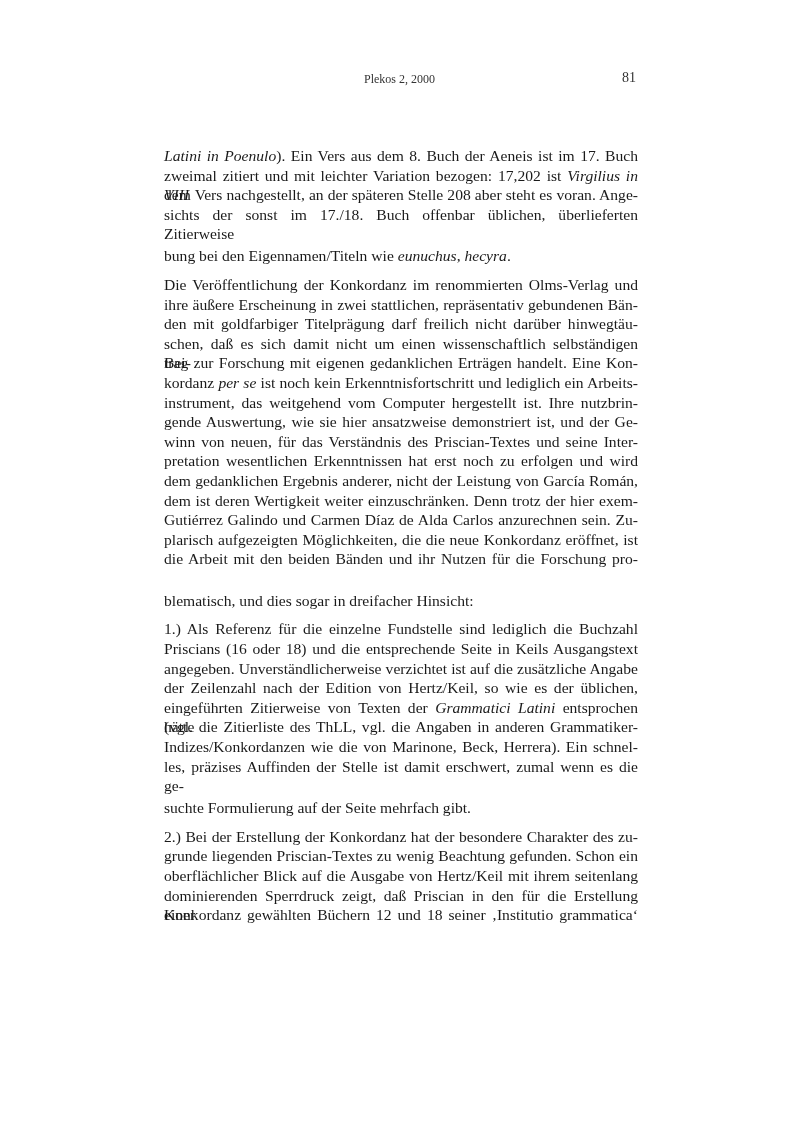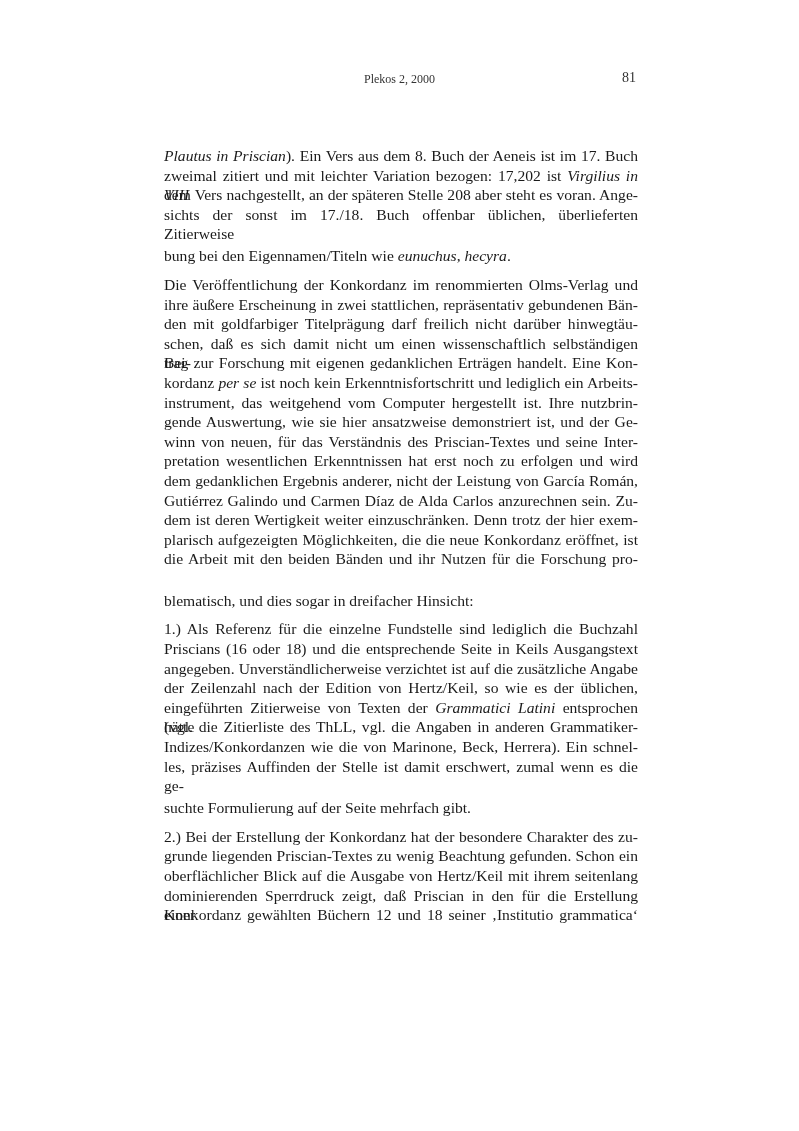--- a/index.html
+++ b/index.html
@@ -17,40 +17,40 @@
   i { font-style: italic; }
 </style>
 </head>
 <body>
 
 <div class="running-head">Plekos 2, 2000</div>
 <div class="page-number">81</div>
 
 <div class="body" id="body">
     <div class="para">
-      <div class="line" style="white-space: normal;"><i style="white-space: normal;">Plautus in Priscian</i><span style="white-space: normal;">). Ein Vers aus dem 8. Buch der Aeneis ist im 17. Buch</span></div>
+      <div class="line" style="white-space: normal;"><i style="white-space: normal;">Latini in Poenulo</i><span style="white-space: normal;">). Ein Vers aus dem 8. Buch der Aeneis ist im 17. Buch</span></div>
       <div class="line" style="white-space: normal;"><span style="white-space: normal;">zweimal zitiert und mit leichter Variation bezogen: 17,202 ist </span><i style="white-space: normal;">Virgilius in VIII</i></div>
       <div class="line" style="white-space: normal;"><span style="white-space: normal;">dem Vers nachgestellt, an der späteren Stelle 208 aber steht es voran. Ange-</span></div>
       <div class="line" style="white-space: normal;"><span style="white-space: normal;">sichts der sonst im 17./18. Buch offenbar üblichen, überlieferten Zitierweise</span></div>
       <div class="line last" style="white-space: normal;"><span style="white-space: normal;">bung bei den Eigennamen/Titeln wie </span><i style="white-space: normal;">eunuchus</i><span style="white-space: normal;">, </span><i style="white-space: normal;">hecyra</i><span style="white-space: normal;">.</span></div>
     </div>
     <div class="para">
       <div class="line" style="white-space: normal;"><span style="white-space: normal;">Die Veröffentlichung der Konkordanz im renommierten Olms-Verlag und</span></div>
       <div class="line" style="white-space: normal;"><span style="white-space: normal;">ihre äußere Erscheinung in zwei stattlichen, repräsentativ gebundenen Bän-</span></div>
       <div class="line" style="white-space: normal;"><span style="white-space: normal;">den mit goldfarbiger Titelprägung darf freilich nicht darüber hinwegtäu-</span></div>
       <div class="line" style="white-space: normal;"><span style="white-space: normal;">schen, daß es sich damit nicht um einen wissenschaftlich selbständigen Bei-</span></div>
       <div class="line" style="white-space: normal;"><span style="white-space: normal;">trag zur Forschung mit eigenen gedanklichen Erträgen handelt. Eine Kon-</span></div>
       <div class="line" style="white-space: normal;"><span style="white-space: normal;">kordanz </span><i style="white-space: normal;">per se</i><span style="white-space: normal;"> ist noch kein Erkenntnisfortschritt und lediglich ein Arbeits-</span></div>
       <div class="line" style="white-space: normal;"><span style="white-space: normal;">instrument, das weitgehend vom Computer hergestellt ist. Ihre nutzbrin-</span></div>
       <div class="line" style="white-space: normal;"><span style="white-space: normal;">gende Auswertung, wie sie hier ansatzweise demonstriert ist, und der Ge-</span></div>
       <div class="line" style="white-space: normal;"><span style="white-space: normal;">winn von neuen, für das Verständnis des Priscian-Textes und seine Inter-</span></div>
       <div class="line" style="white-space: normal;"><span style="white-space: normal;">pretation wesentlichen Erkenntnissen hat erst noch zu erfolgen und wird</span></div>
       <div class="line" style="white-space: normal;"><span style="white-space: normal;">dem gedanklichen Ergebnis anderer, nicht der Leistung von García Román,</span></div>
+      <div class="line" style="white-space: normal;"><span style="white-space: normal;">dem ist deren Wertigkeit weiter einzuschränken. Denn trotz der hier exem-</span></div>
       <div class="line" style="white-space: normal;"><span style="white-space: normal;">Gutiérrez Galindo und Carmen Díaz de Alda Carlos anzurechnen sein. Zu-</span></div>
-      <div class="line" style="white-space: normal;"><span style="white-space: normal;">dem ist deren Wertigkeit weiter einzuschränken. Denn trotz der hier exem-</span></div>
       <div class="line" style="white-space: normal;"><span style="white-space: normal;">plarisch aufgezeigten Möglichkeiten, die die neue Konkordanz eröffnet, ist</span></div>
       <div class="line" style="white-space: normal;"><span style="white-space: normal;">die Arbeit mit den beiden Bänden und ihr Nutzen für die Forschung pro-</span></div>
       <div class="line last" style="white-space: normal;"><span style="white-space: normal;">blematisch, und dies sogar in dreifacher Hinsicht:</span></div>
     </div>
     <div class="para">
       <div class="line" style="white-space: normal;"><span style="white-space: normal;">1.) Als Referenz für die einzelne Fundstelle sind lediglich die Buchzahl</span></div>
       <div class="line" style="white-space: normal;"><span style="white-space: normal;">Priscians (16 oder 18) und die entsprechende Seite in Keils Ausgangstext</span></div>
       <div class="line" style="white-space: normal;"><span style="white-space: normal;">angegeben. Unverständlicherweise verzichtet ist auf die zusätzliche Angabe</span></div>
       <div class="line" style="white-space: normal;"><span style="white-space: normal;">der Zeilenzahl nach der Edition von Hertz/Keil, so wie es der üblichen,</span></div>
       <div class="line" style="white-space: normal;"><span style="white-space: normal;">eingeführten Zitierweise von Texten der </span><i style="white-space: normal;">Grammatici Latini</i><span style="white-space: normal;"> entsprochen hätte</span></div>

